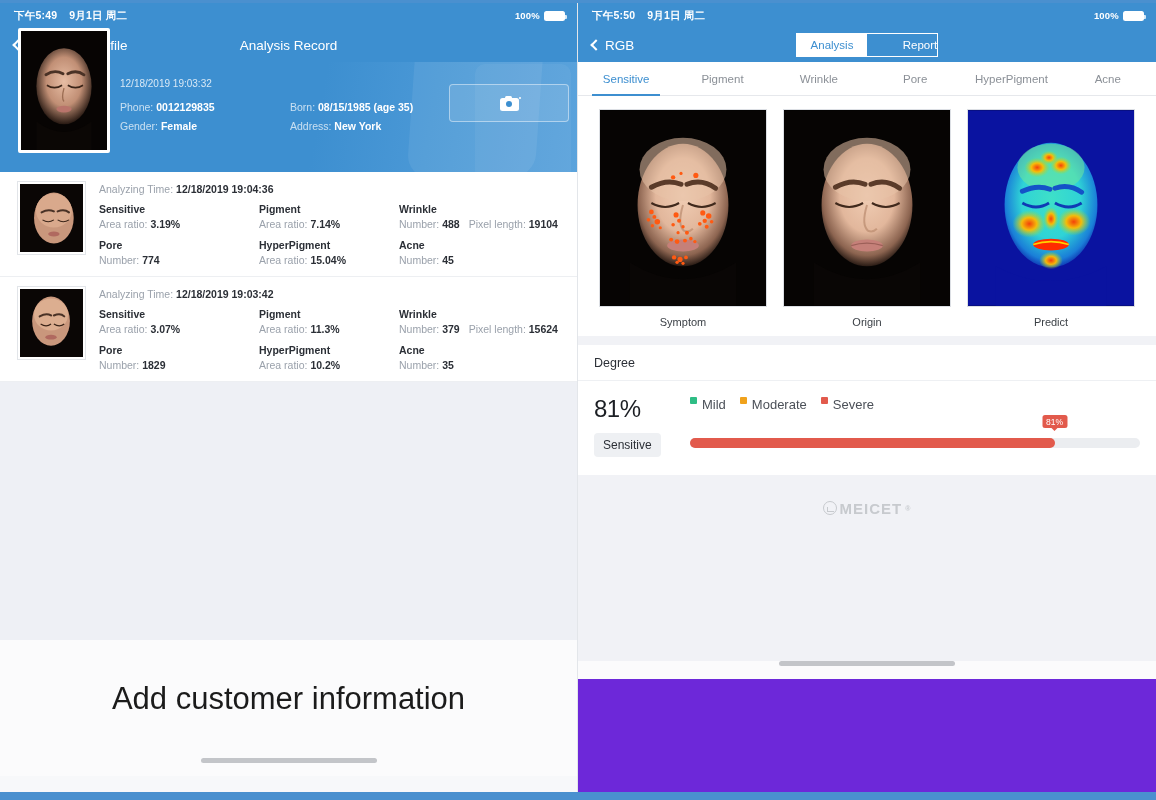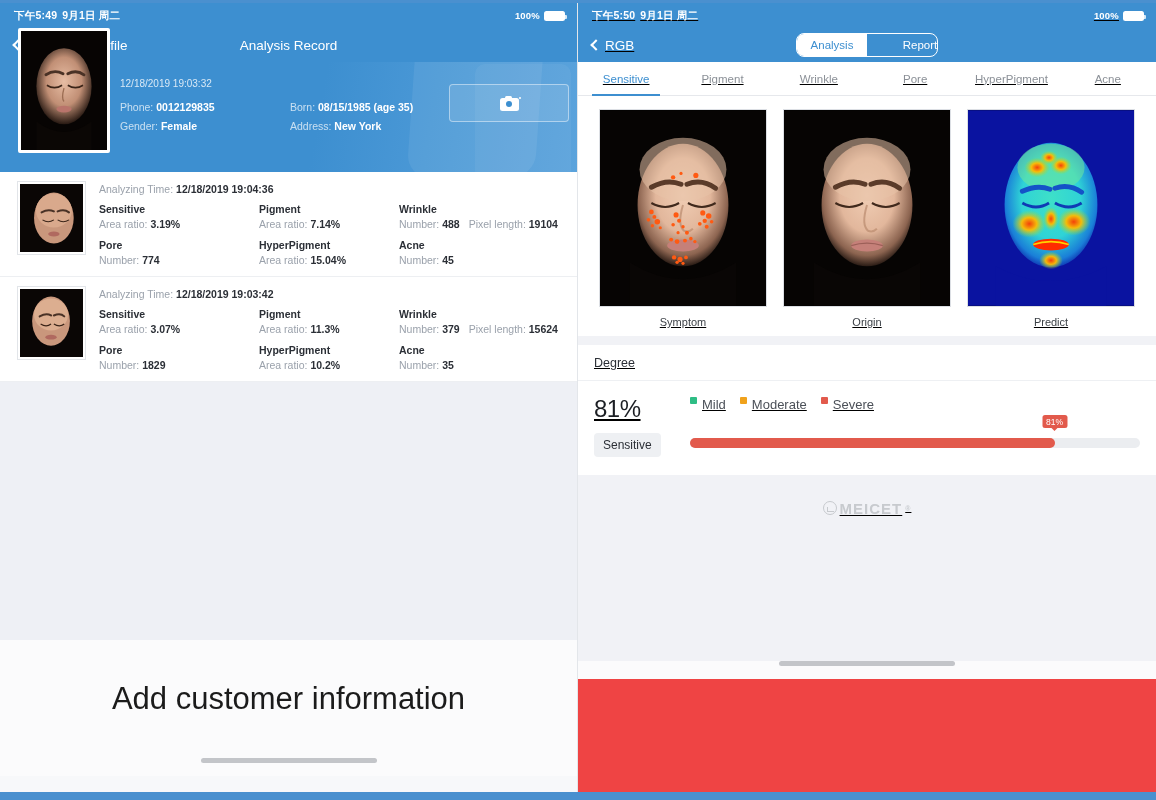--- a/index.html
+++ b/index.html
@@ -41,21 +41,21 @@
     background: #3d8fd0;
     display: flex;
     align-items: center;
     justify-content: space-between;
     padding: 0 12px 0 14px;
     color: #ffffff;
     font-size: 10.5px;
     font-weight: bold;
     letter-spacing: .2px;
   }
-  .status-left { display: flex; gap: 5px; align-items: center; }
+  .status-left { display: flex; gap: 12px; align-items: center; }
   .status-right { display: flex; gap: 4px; align-items: center; font-size: 9.5px; }
   .batt {
     width: 21px; height: 10px;
     border: 1px solid rgba(255,255,255,.95);
     border-radius: 2.5px;
     position: relative;
     background: #fff;
   }
   .batt:after {
     content: ""; position: absolute; right: -3px; top: 3px;
@@ -221,35 +221,34 @@
     font-family: "Liberation Sans", sans-serif;
   }
   .home-bar-wrap { height: 18px; background: #fbfbfc; display: flex; align-items: flex-start; justify-content: center; }
   .home-bar { width: 176px; height: 5px; border-radius: 3px; background: #c3c5c9; }
 
   
   .pane-right {
     position: relative;
     width: 578px;
     height: 789px;
-    background: #ef4444;
+    background: #6d28d9;
     overflow: hidden;
-    text-decoration: underline;
   }
   .r-content { background: #f1f2f6; }
 
   .seg-wrap {
     position: absolute; left: 0; right: 0; top: 0;
     display: flex; justify-content: center; align-items: center;
     height: 34px;
   }
   .seg {
     display: flex;
     border: 1px solid #ffffff;
-    border-radius: 8px;
+    border-radius: 0;
     overflow: hidden;
     height: 24px;
   }
   .seg div {
     width: 70px;
     display: flex; align-items: center; justify-content: center;
     font-size: 11.5px;
     cursor: pointer;
   }
   .seg .on { background: #ffffff; color: #3d8fd0; font-weight: normal; }

